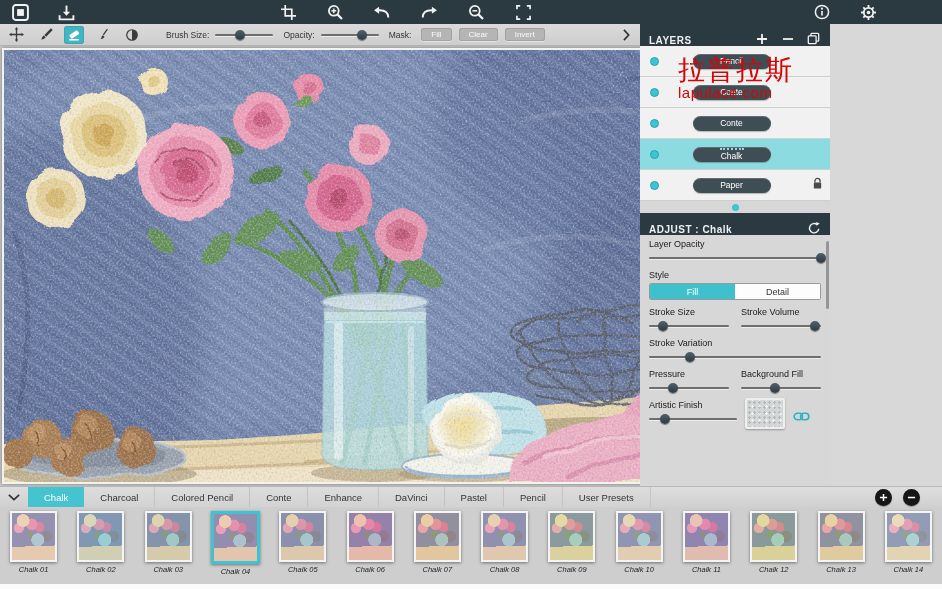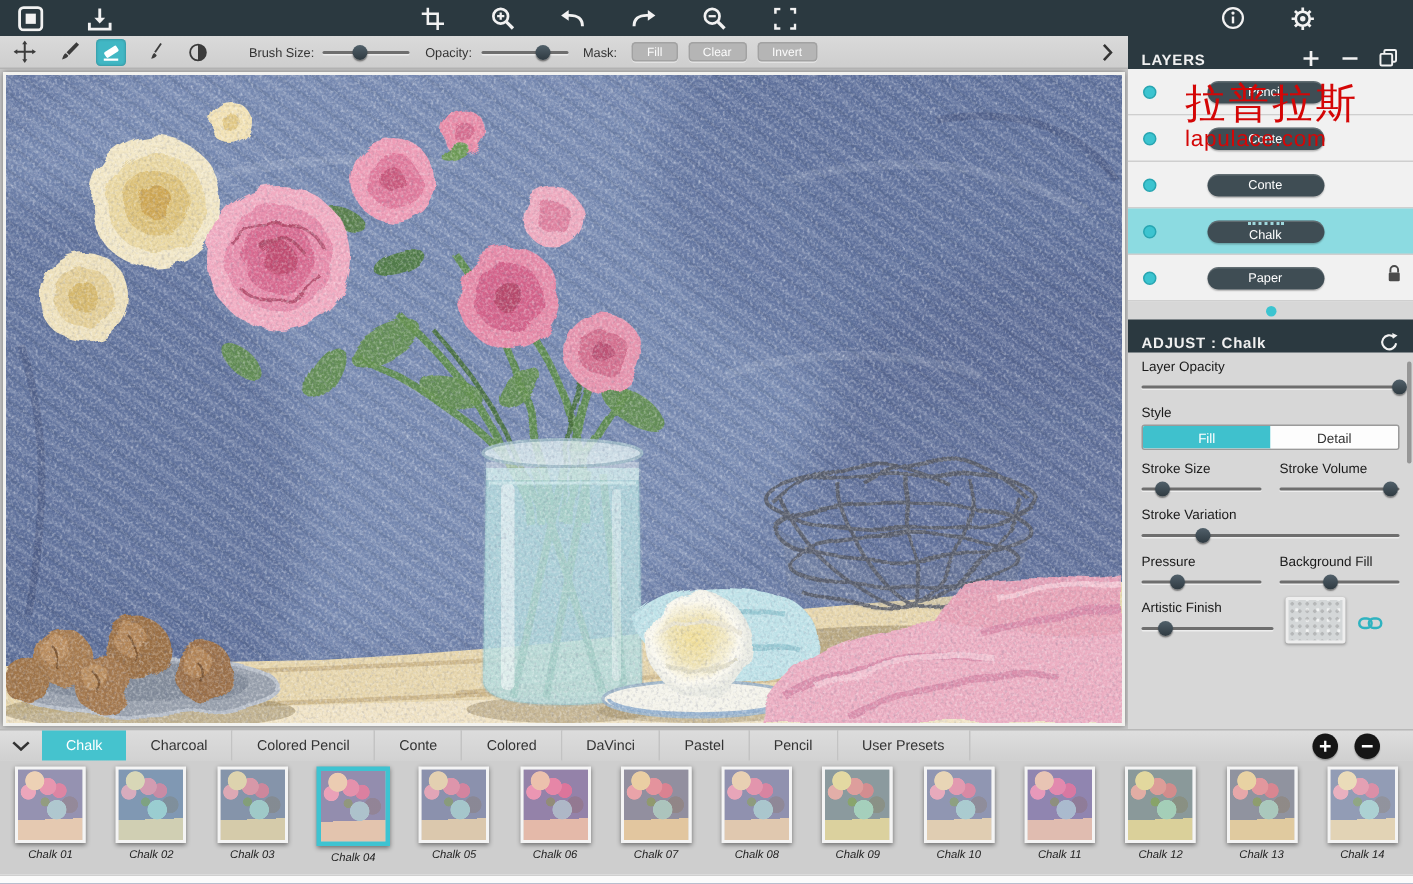--- a/index.html
+++ b/index.html
@@ -8,21 +8,21 @@
 
   
   .topbar{position:relative;height:24px;background:#2b3940;display:flex;align-items:center;}
   .tb-left{position:absolute;left:10px;display:flex;gap:26px;align-items:center;}
   .tb-center{position:absolute;left:278px;display:flex;gap:27px;align-items:center;}
   .tb-right{position:absolute;right:64px;display:flex;gap:26px;align-items:center;}
   .tbtn{display:flex;align-items:center;justify-content:center;width:20px;height:20px;cursor:pointer;}
 
   
   .mid{display:flex;}
-  .left-col{width:752px;}
+  .left-col{width:640px;}
   .optionsbar{height:22px;background:linear-gradient(#dadada,#cecece);border-bottom:1px solid #b2b2b2;display:flex;align-items:center;padding:0 6px;position:relative;}
   .tools{display:flex;align-items:center;gap:9px;margin-right:14px;}
   .toolbtn{width:20px;height:18px;display:flex;align-items:center;justify-content:center;border-radius:3px;}
   .toolbtn.on{background:#41b7c4;box-shadow:inset 0 0 2px rgba(0,0,0,.3);}
   .optlabel{font-size:8.5px;color:#333;margin:0 6px 0 10px;white-space:nowrap;}
   .sl{position:relative;height:11px;}
   .sl .track{position:absolute;left:0;right:0;top:4.5px;height:2px;background:#6e6e6e;border-radius:1px;box-shadow:0 1px 0 rgba(255,255,255,.55);}
   .sl .knob{position:absolute;top:.5px;left:var(--pct,0%);transform:translateX(-50%);width:10px;height:10px;border-radius:50%;background:linear-gradient(#51606a,#2f3a41);box-shadow:0 1px 1px rgba(0,0,0,.45);}
   .sl.small{width:58px;}
   .maskbtns{display:flex;gap:7px;margin-left:4px;}
@@ -645,21 +645,21 @@
 <div class="tabsbar">
   <span class="collapse-btn">
     <svg viewBox="0 0 14 8" width="12" height="7">
         <polyline points="1,1 7,6.5 13,1" fill="none" stroke="#333" stroke-width="2"></polyline>
       </svg>
   </span>
   <span class="ptab on">Chalk</span>
   <span class="ptab">Charcoal</span>
   <span class="ptab">Colored Pencil</span>
   <span class="ptab">Conte</span>
-  <span class="ptab">Colored</span>
+  <span class="ptab">Enhance</span>
   <span class="ptab">DaVinci</span>
   <span class="ptab">Pastel</span>
   <span class="ptab">Pencil</span>
   <span class="ptab">User Presets</span>
   <span class="tab-actions">
     <span class="circle-btn">
       <svg viewBox="0 0 10 10" width="9" height="9">
           <path d="M5 1v8 M1 5h8" stroke="#fff" stroke-width="1.7"></path>
         </svg>
     </span>

